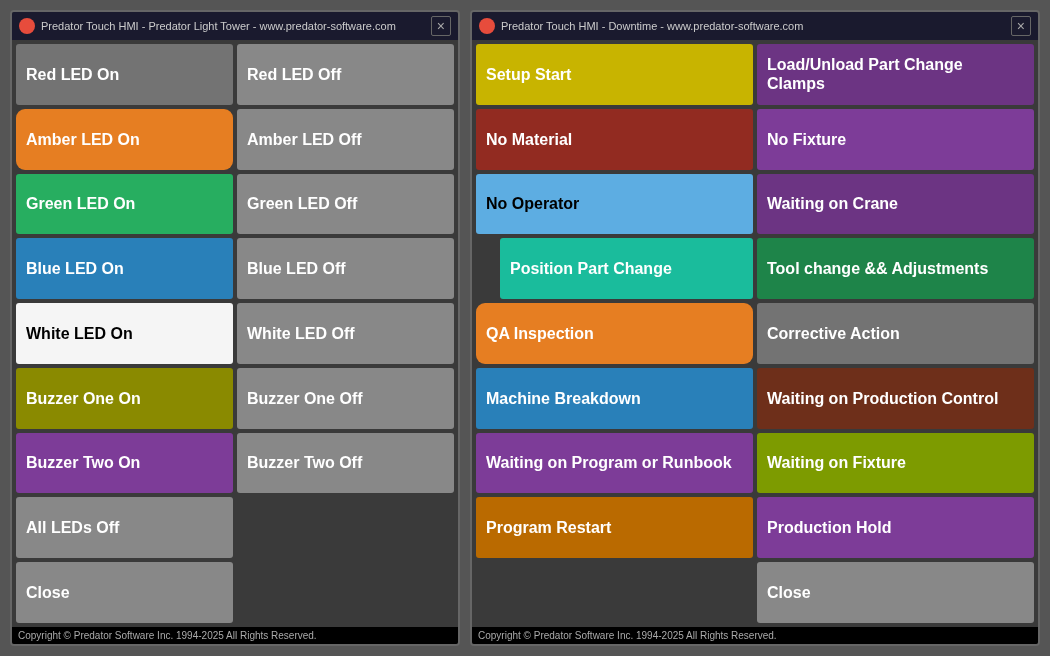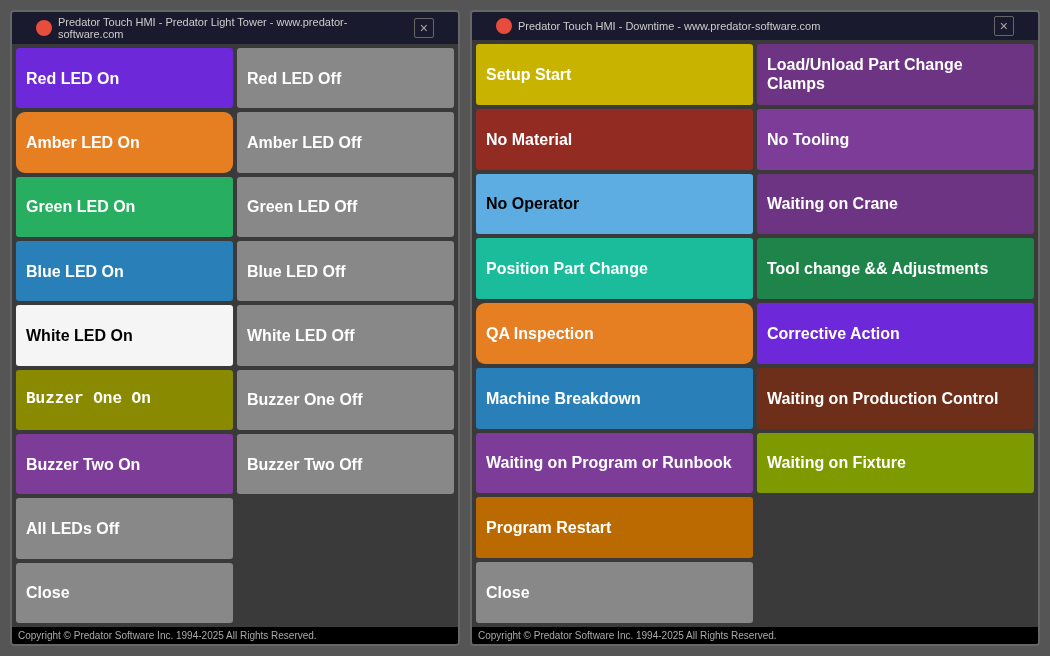--- a/index.html
+++ b/index.html
@@ -18,21 +18,21 @@
       border: 2px solid #666;
       border-radius: 4px;
       display: flex;
       flex-direction: column;
       overflow: hidden;
     }
     .title-bar {
       background: #1a1a2e;
       display: flex;
       align-items: center;
-      padding: 4px 24px;
+      padding: 4px 7px;
       gap: 6px;
       min-height: 28px;
     }
     .title-bar-icon {
       width: 16px;
       height: 16px;
       background: #e74c3c;
       border-radius: 50%;
       flex-shrink: 0;
     }
@@ -71,31 +71,31 @@
       color: #fff;
       cursor: pointer;
       padding: 8px 10px;
       text-align: left;
       line-height: 1.2;
       min-height: 60px;
       display: flex;
       align-items: center;
     }
     .btn-gray { background: #888; color: #fff; }
-    .btn-red { background: #6d28d9; }
+    .btn-red { background: #737373; }
     .btn-orange { background: #e67e22; border-radius: 9px; }
     .btn-green { background: #27ae60; }
     .btn-blue { background: #2980b9; }
     .btn-white { background: #f5f5f5; color: #000; }
-    .btn-olive { background: #8a8a00; font-family: Liberation Mono, monospace; }
+    .btn-olive { background: #8a8a00; }
     .btn-purple { background: #7d3c98; }
     .btn-black { background: #111; }
     .btn-yellow { background: #c8b400; }
     .btn-light-blue { background: #5dade2; color: #000; }
-    .btn-teal { background: #1abc9c; }
+    .btn-teal { background: #1abc9c; margin-left: 24px; }
     .btn-dark-red { background: #922b21; }
     .btn-dark-purple { background: #6c3483; }
     .btn-dark-green { background: #1e8449; }
     .btn-brown { background: #6e2f1a; }
     .btn-yellow-green { background: #7d9b00; }
     .btn-dark-orange { background: #ba6a00; }
     .footer {
       padding: 3px 6px;
       font-size: 10px;
       color: #aaa;
@@ -147,29 +147,30 @@
 <div class="window right-window">
   <div class="title-bar">
     <div class="title-bar-icon"></div>
     <span class="title-bar-text">Predator Touch HMI - Downtime - www.predator-software.com</span>
     <button class="title-bar-close">×</button>
   </div>
   <div class="btn-grid" id="right-grid">
   <button class="btn btn-yellow">Setup Start</button>
       <button class="btn btn-dark-purple">Load/Unload Part Change Clamps</button>
       <button class="btn btn-dark-red">No Material</button>
-      <button class="btn btn-purple">No Tooling</button>
+      <button class="btn btn-purple">No Fixture</button>
       <button class="btn btn-light-blue">No Operator</button>
       <button class="btn btn-dark-purple">Waiting on Crane</button>
       <button class="btn btn-teal">Position Part Change</button>
       <button class="btn btn-dark-green">Tool change &amp;&amp; Adjustments</button>
       <button class="btn btn-orange">QA Inspection</button>
       <button class="btn btn-red">Corrective Action</button>
       <button class="btn btn-blue">Machine Breakdown</button>
       <button class="btn btn-brown">Waiting on Production Control</button>
       <button class="btn btn-purple">Waiting on Program or Runbook</button>
       <button class="btn btn-yellow-green">Waiting on Fixture</button>
       <button class="btn btn-dark-orange">Program Restart</button>
+      <button class="btn btn-purple">Production Hold</button>
       <button class="btn btn-empty" style="cursor: default;"></button>
       <button class="btn btn-gray">Close</button>
     </div>
   <div class="footer">Copyright © Predator Software Inc. 1994-2025 All Rights Reserved.</div>
 </div>
 
 </body></html>

